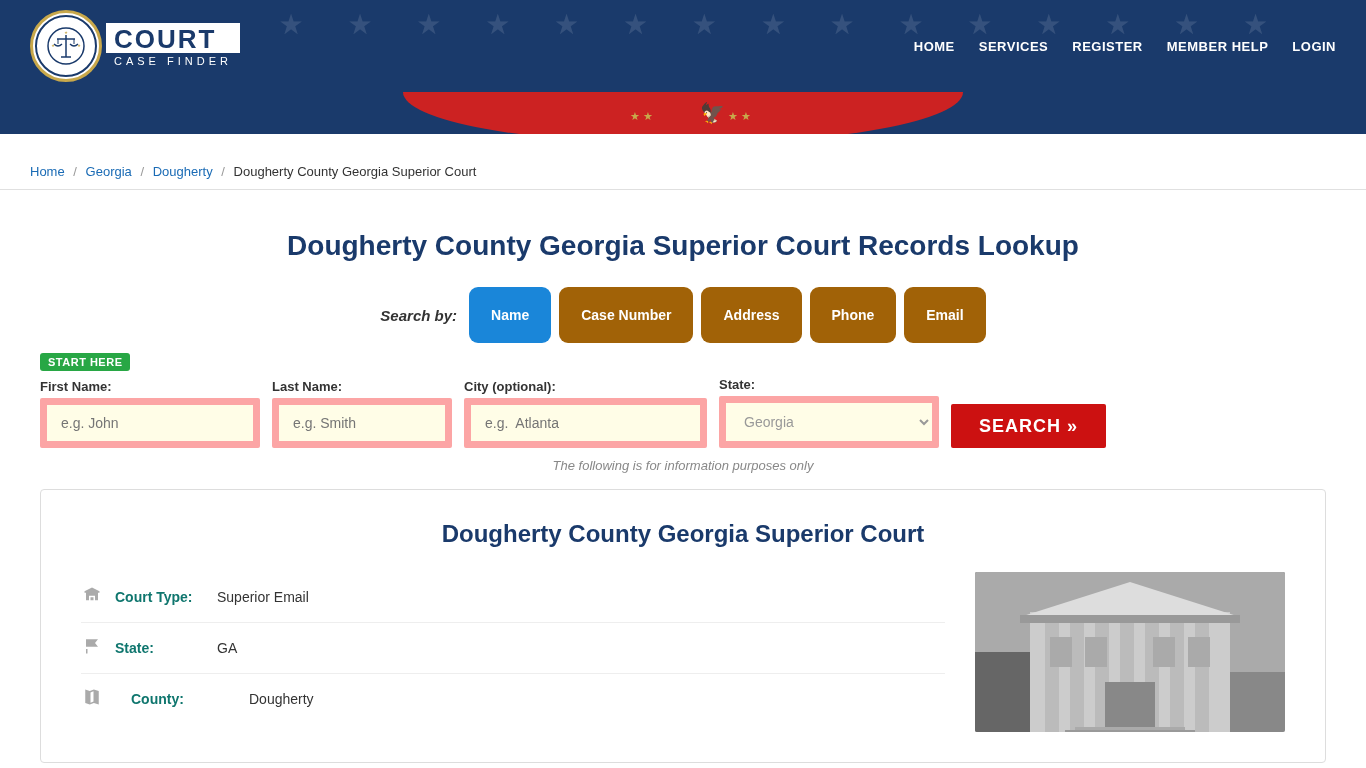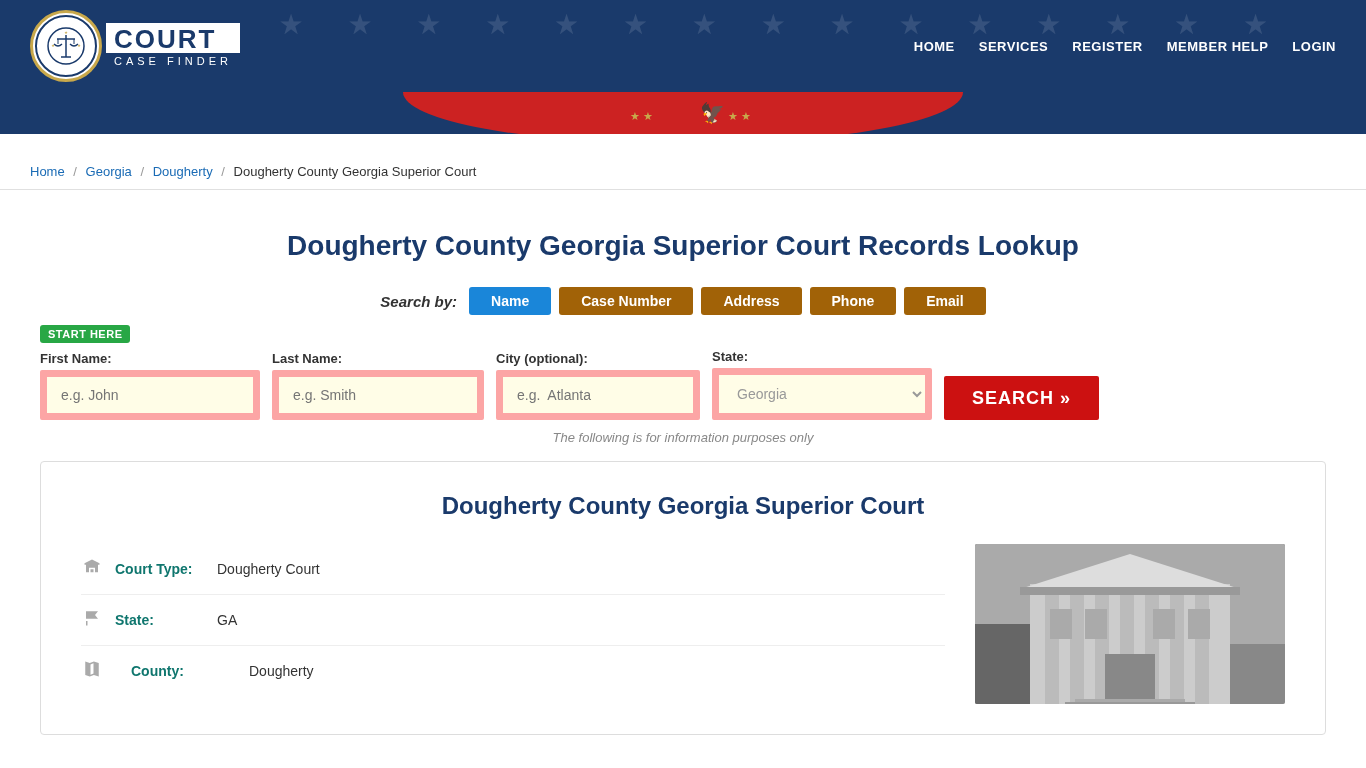--- a/index.html
+++ b/index.html
@@ -155,26 +155,26 @@
       margin-bottom: 10px;
     }
     .search-by-label {
       font-size: 15px;
       font-weight: bold;
       font-style: italic;
       color: #333;
       margin-right: 4px;
     }
     .tab-btn {
-      padding: 6px 22px;
+      padding: 20px 22px;
       font-size: 14px;
       font-weight: bold;
       border: none;
       cursor: pointer;
-      border-radius: 3px;
+      border-radius: 9px;
       color: #fff;
     }
     .tab-btn-active { background: #1a86d9; }
     .tab-btn-inactive { background: #a16207; }
 
     
     .start-here-badge {
       display: inline-block;
       background: #28a745;
       color: #fff;
@@ -204,22 +204,22 @@
     .field-input {
       background: #fffde7;
       border: 7px solid #fca5a5;
       padding: 10px 14px;
       font-size: 14px;
       color: #999;
       border-radius: 2px;
       outline: none;
     }
     .first-name-field { width: 220px; }
-    .last-name-field { width: 212px; }
-    .city-field { width: 204px; }
+    .last-name-field { width: 180px; }
+    .city-field { width: 243px; }
     .state-field { width: 220px; }
     select.field-input {
       appearance: auto;
       cursor: pointer;
     }
     .search-btn {
       background: #cc1111;
       color: #fff;
       border: none;
       padding: 10px 28px;
@@ -430,21 +430,21 @@
     <div class="court-info-layout">
       <div class="court-details">
 
         <div class="court-detail-row">
           <div class="detail-icon">
             <svg width="18" height="18" viewBox="0 0 24 24" fill="#aaa">
               <path d="M12 2L2 7v2h20V7L12 2zm-8 7v10h4v-6h8v6h4V9H4zm6 10h4v-4h-4v4z"></path>
             </svg>
           </div>
           <div class="detail-key">Court Type:</div>
-          <div class="detail-val">Dougherty Court</div>
+          <div class="detail-val">Superior Email</div>
         </div>
 
         <div class="court-detail-row">
           <div class="detail-icon">
             <svg width="18" height="18" viewBox="0 0 24 24" fill="#aaa">
               <path d="M4 3h16l-4 5 4 5H4V3zm0 13h2v6H4v-6z"></path>
             </svg>
           </div>
           <div class="detail-key">State:</div>
           <div class="detail-val">GA</div>

